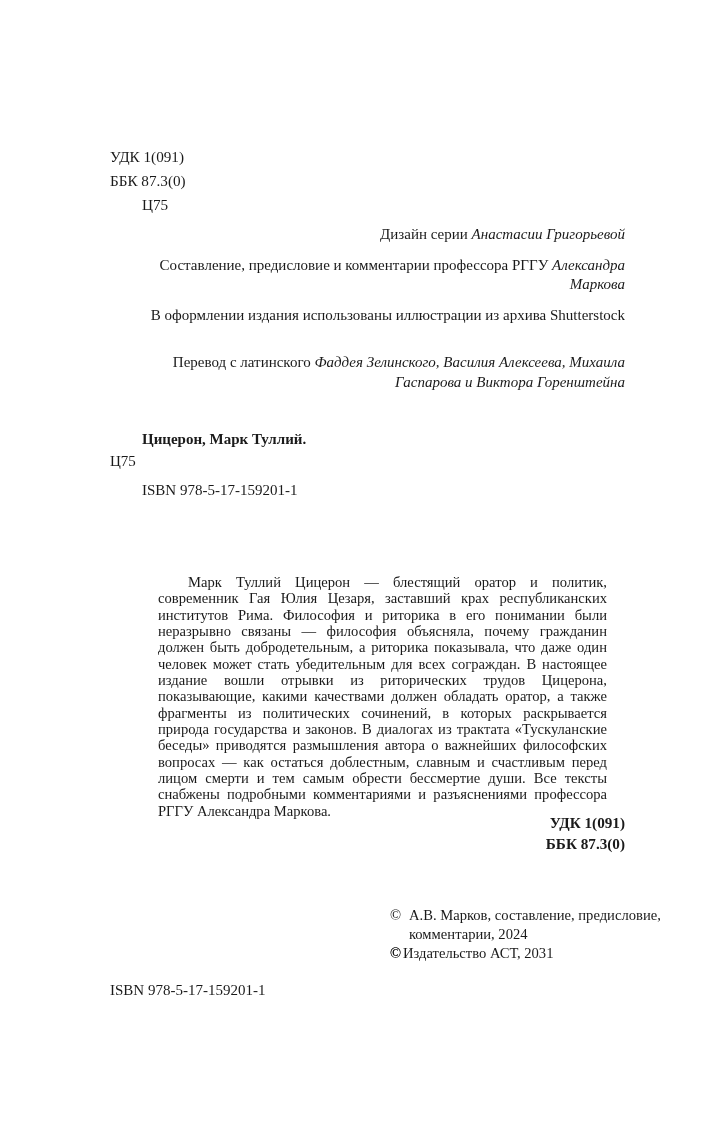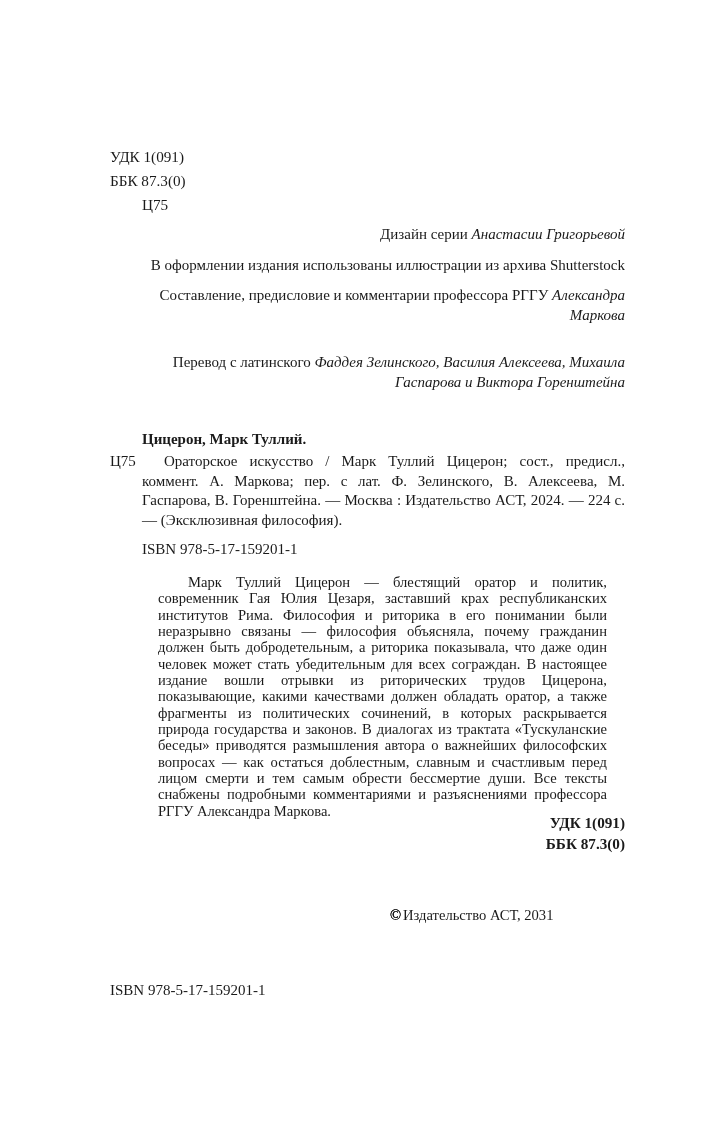--- a/index.html
+++ b/index.html
@@ -151,43 +151,43 @@
     <div class="line">
       <span class="code-item">ББК 87.3(0)</span>
     </div>
     <div class="line indent-cipher">
       <span class="code-item">Ц75</span>
     </div>
   </div>
 
   <div class="credits">
     <p><span>Дизайн серии </span><span class="it">Анастасии Григорьевой</span></p>
+    <p><span>Составление, предисловие и комментарии профессора РГГУ </span><span class="it">Александра Маркова</span></p>
     <p>В оформлении издания использованы иллюстрации из архива Shutterstock</p>
-    <p><span>Составление, предисловие и комментарии профессора РГГУ </span><span class="it">Александра Маркова</span></p>
     <p><span>Перевод с латинского </span><span class="it">Фаддея Зелинского, Василия Алексеева, Михаила Гаспарова и Виктора Горенштейна</span></p>
   </div>
 
   <div class="biblio">
     <p class="author">Цицерон, Марк Туллий.</p>
-    <p class="record"><span class="shelfmark">Ц75</span><span class="record-first-pad"></span><span>Ораторское искусство / Марк Туллий Цицерон; сост., предисл., коммент. А. Маркова; пер. с лат. Ф. Зелинского, В. Алексеева, М. Гаспарова, В. Горенштейна. — Москва : Издательство АСТ, 2024. — 224 с. — (Эксклюзивная философия).</span></p>
+    <p class="record"><span class="shelfmark">Ц75</span><span class="record-first-pad"></span></p>
     <p class="isbn">ISBN 978-5-17-159201-1</p>
   </div>
 
   <div class="annotation">
     <p>Марк Туллий Цицерон — блестящий оратор и политик, современник Гая Юлия Цезаря, заставший крах республиканских институтов Рима. Философия и риторика в его понимании были неразрывно связаны — философия объясняла, почему гражданин должен быть добродетельным, а риторика показывала, что даже один человек может стать убедительным для всех сограждан. В настоящее издание вошли отрывки из риторических трудов Цицерона, показывающие, какими качествами должен обладать оратор, а также фрагменты из политических сочинений, в которых раскрывается природа государства и законов. В диалогах из трактата «Тускуланские беседы» приводятся размышления автора о важнейших философских вопросах — как остаться доблестным, славным и счастливым перед лицом смерти и тем самым обрести бессмертие души. Все тексты снабжены подробными комментариями и разъяснениями профессора РГГУ Александра Маркова.</p>
   </div>
 
   <div class="codes-right">
     <div>УДК 1(091)</div>
     <div>ББК 87.3(0)</div>
   </div>
 
   <div class="copyright">
     <div class="entry">
-      <span class="mark">©</span>
+      <span class="mark">©</span><span>А.В. Марков, составление, предисловие, комментарии, 2024</span>
     </div>
     <div class="entry">
       <span class="mark">©</span>
     </div>
     <div class="entry tight">
       <span class="mark">©</span><span>Издательство АСТ, 2031</span>
     </div>
   </div>
 
   <div class="isbn-bottom">ISBN 978-5-17-159201-1</div>

